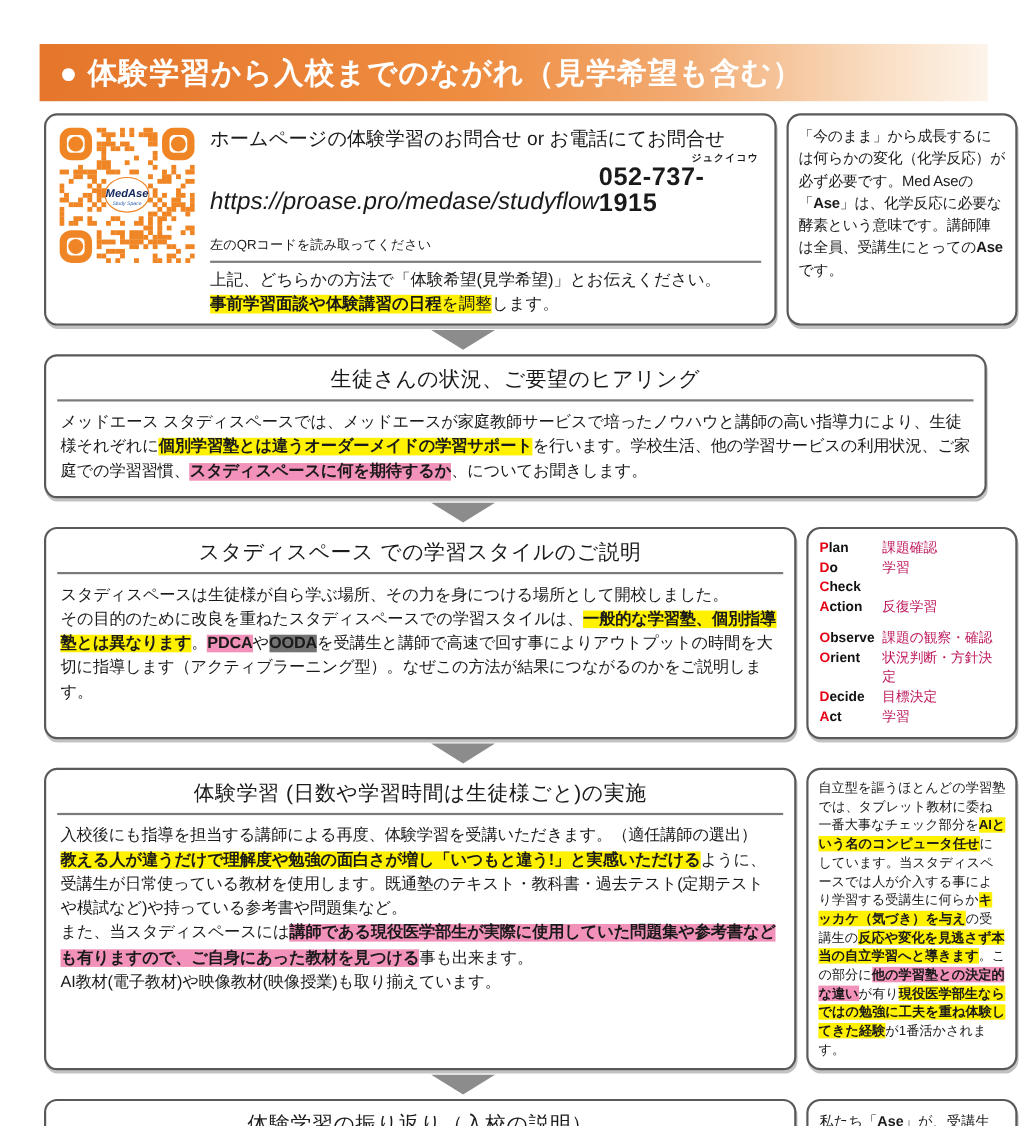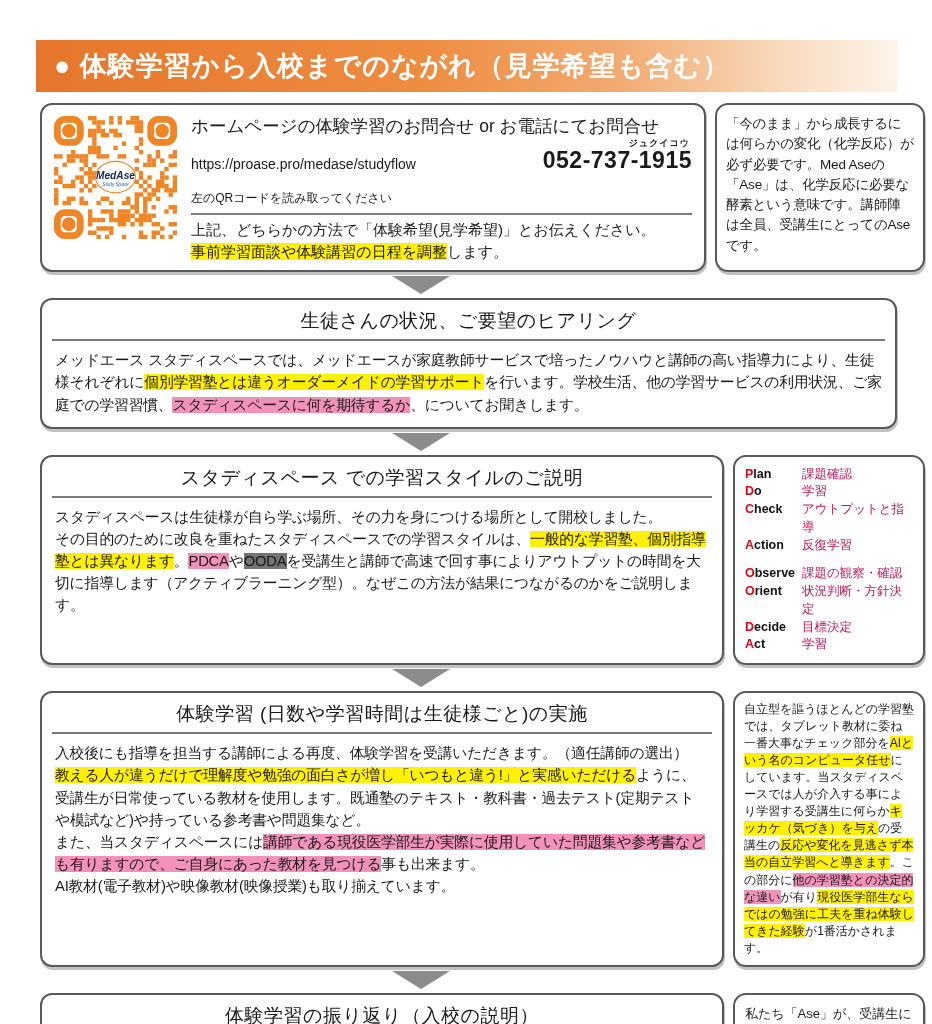--- a/index.html
+++ b/index.html
@@ -20,34 +20,34 @@
 
   .box {
     border:2px solid #595959; border-radius:12px; background:#fff;
     box-shadow:1px 3px 0 rgba(120,120,120,.45);
   }
   .note {
     border:2px solid #595959; border-radius:13px; background:#fff;
     box-shadow:1px 3px 0 rgba(120,120,120,.45); flex:none;
   }
   .rich { white-space:pre-wrap; }
-  .b { font-weight:400;margin-top:48px; }
+  .b { font-weight:700;margin-top:48px; }
   .hl-y { background:#fff100; }
   .hl-p { background:#f291b9; }
   .hl-o { background:#737373; }
   .red { color:#e60012; }
 
   
   .box.contact { flex:1; padding:9px 12px 8px 12px; }
   .contact-flex { display:flex; gap:14px; }
   .qr { width:123px; height:123px; flex:none; margin-top:2px; }
   .contact-right { flex:1; min-width:0; }
   .c-head { font-size:17.5px; }
   .c-line2 { display:flex; justify-content:space-between; align-items:flex-end; margin-top:1px; }
-  .c-url { font-size:14px; }
+  .c-url { font-size:22px;font-style:italic; }
   .c-phone { display:inline-flex; flex-direction:column; align-items:flex-end; }
   .c-phone .rtop { font-size:9px; letter-spacing:1px; line-height:1; margin-right:2px; font-weight:700; }
   .c-phone .pnum { font-size:23px; font-weight:700; line-height:1.05; letter-spacing:.5px; }
   .c-hint { font-size:12px; margin-top:18px; }
   .c-div { border-top:2px solid #7d7d7d; margin:6px 0 6px; }
   .c-a { font-size:15px; }
   .c-b { font-size:15px; margin-top:3px; }
 
   .note.ase-top { width:188px; padding:9px 9px; font-size:13.5px; line-height:1.5; }
   .note.ase-top .rich { letter-spacing:-0.2px; }
@@ -374,21 +374,20 @@
             <div class="prow">
               <span class="kcol"><span class="red">P</span>lan</span>
               <span class="dcol">課題確認</span>
             </div>
             <div class="prow">
               <span class="kcol"><span class="red">D</span>o</span>
               <span class="dcol">学習</span>
             </div>
             <div class="prow">
               <span class="kcol"><span class="red">C</span>heck</span>
-              <span class="dcol">アウトプットと指導</span>
             </div>
             <div class="prow">
               <span class="kcol"><span class="red">A</span>ction</span>
               <span class="dcol">反復学習</span>
             </div>
           </div>
         <div class="pgroup">
             <div class="prow">
               <span class="kcol"><span class="red">O</span>bserve</span>
               <span class="dcol">課題の観察・確認</span>

